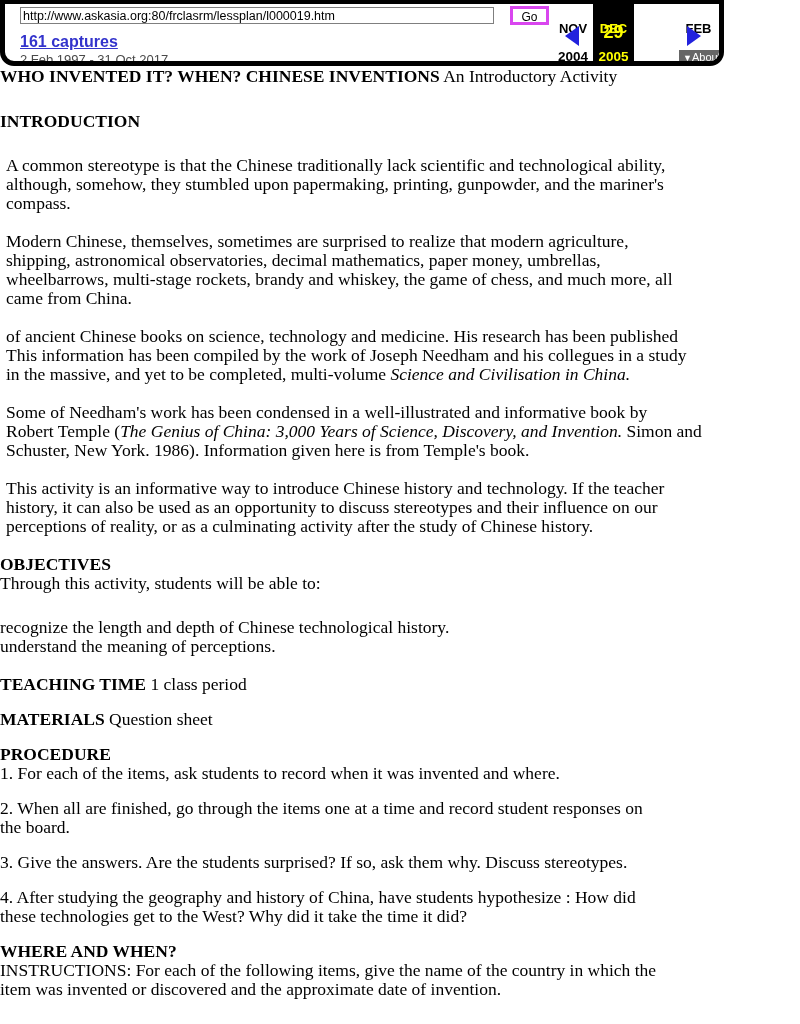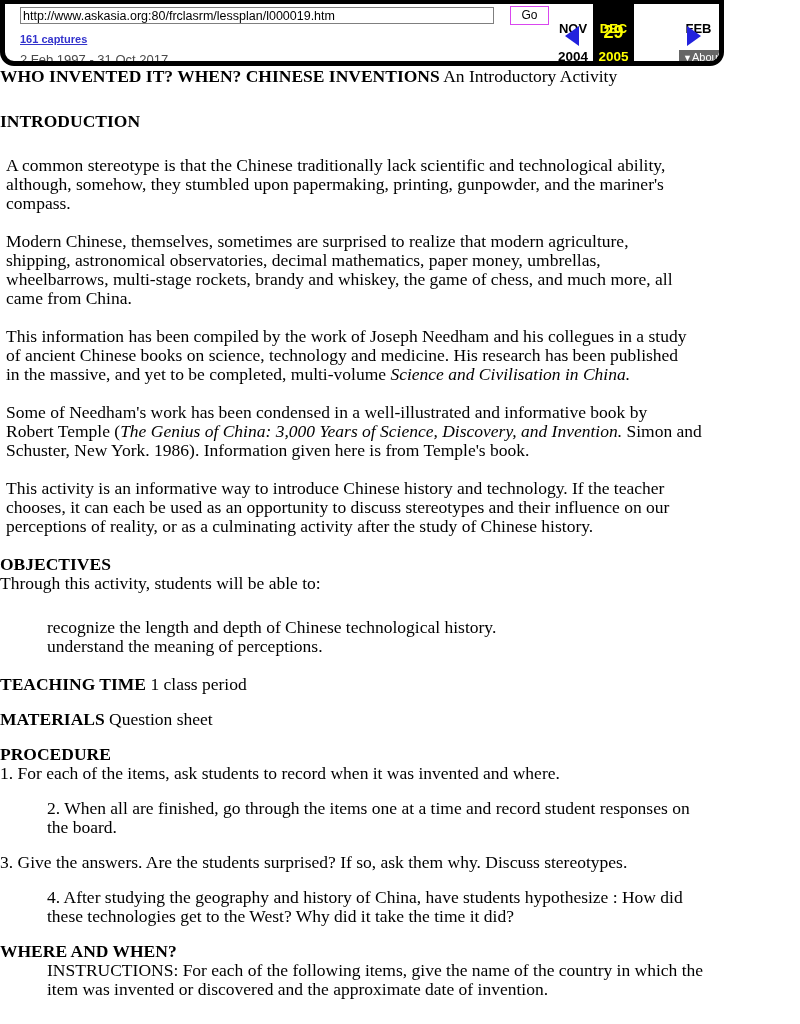--- a/index.html
+++ b/index.html
@@ -53,37 +53,37 @@
     outline: none;
   }
 
   .go-btn {
     position: absolute;
     left: 505px;
     top: 2px;
     width: 39px;
     height: 19px;
     box-sizing: border-box;
-    border: 1px solid #d946ef;
+    border: 3px solid #d946ef;
     background: #ffffff;
     font-family: "Liberation Sans", "DejaVu Sans", sans-serif;
     font-size: 12px;
     line-height: 17px;
     text-align: center;
     color: #000;
     cursor: pointer;
     padding: 0;
   }
 
   .captures-link {
     position: absolute;
     left: 15px;
     top: 29px;
     font-family: "Liberation Sans", "DejaVu Sans", sans-serif;
-    font-size: 11px;
+    font-size: 16px;
     font-weight: bold;
     color: #3333cc;
     text-decoration: underline;
     cursor: pointer;
   }
 
   .captures-range {
     position: absolute;
     left: 15px;
     top: 48px;
@@ -256,21 +256,20 @@
     line-height: 21px;
     white-space: nowrap;
   }
   .title-line b { font-weight: bold; }
 
   .blk {
     padding-left: 6px;
     padding-right: 0;
   }
   .indent {
-    padding-left: 47px;
   }
   .gap-sm  { height: 16px; }
   .gap-md  { height: 19px; }
   .gap-lg  { height: 25px; }
   .gap-xl  { height: 38px; }
 
   .h-bold { font-weight: bold; }
   .line { white-space: nowrap; }
 </style>
 </head>
@@ -336,36 +335,36 @@
     <div class="gap-md"></div>
     <div class="blk">
       <p class="line">Modern Chinese, themselves, sometimes are surprised to realize that modern agriculture,</p>
       <p class="line">shipping, astronomical observatories, decimal mathematics, paper money, umbrellas,</p>
       <p class="line">wheelbarrows, multi-stage rockets, brandy and whiskey, the game of chess, and much more, all</p>
       <p class="line">came from China.</p>
     </div>
 
     <div class="gap-md"></div>
     <div class="blk">
+      <p class="line">of ancient Chinese books on science, technology and medicine. His research has been published</p>
       <p class="line">This information has been compiled by the work of Joseph Needham and his collegues in a study</p>
-      <p class="line">of ancient Chinese books on science, technology and medicine. His research has been published</p>
       <p class="line"><span>in the massive, and yet to be completed, multi-volume </span><i>Science and Civilisation in China.</i></p>
     </div>
 
     <div class="gap-md"></div>
     <div class="blk">
       <p class="line">Some of Needham's work has been condensed in a well-illustrated and informative book by</p>
       <p class="line"><span>Robert Temple (</span><i>The Genius of China: 3,000 Years of Science, Discovery, and Invention.</i><span> Simon and</span></p>
       <p class="line">Schuster, New York. 1986). Information given here is from Temple's book.</p>
     </div>
 
     <div class="gap-md"></div>
     <div class="blk">
       <p class="line">This activity is an informative way to introduce Chinese history and technology. If the teacher</p>
-      <p class="line">chooses, it can each be used as an opportunity to discuss stereotypes and their influence on our</p>
+      <p class="line">history, it can also be used as an opportunity to discuss stereotypes and their influence on our</p>
       <p class="line">perceptions of reality, or as a culminating activity after the study of Chinese history.</p>
     </div>
 
     <div class="gap-md"></div>
     <p class="blk h-bold">OBJECTIVES</p>
     <p class="blk">Through this activity, students will be able to:</p>
 
     <div class="gap-lg"></div>
     <div class="indent">
       <p class="line">recognize the length and depth of Chinese technological history.</p>

